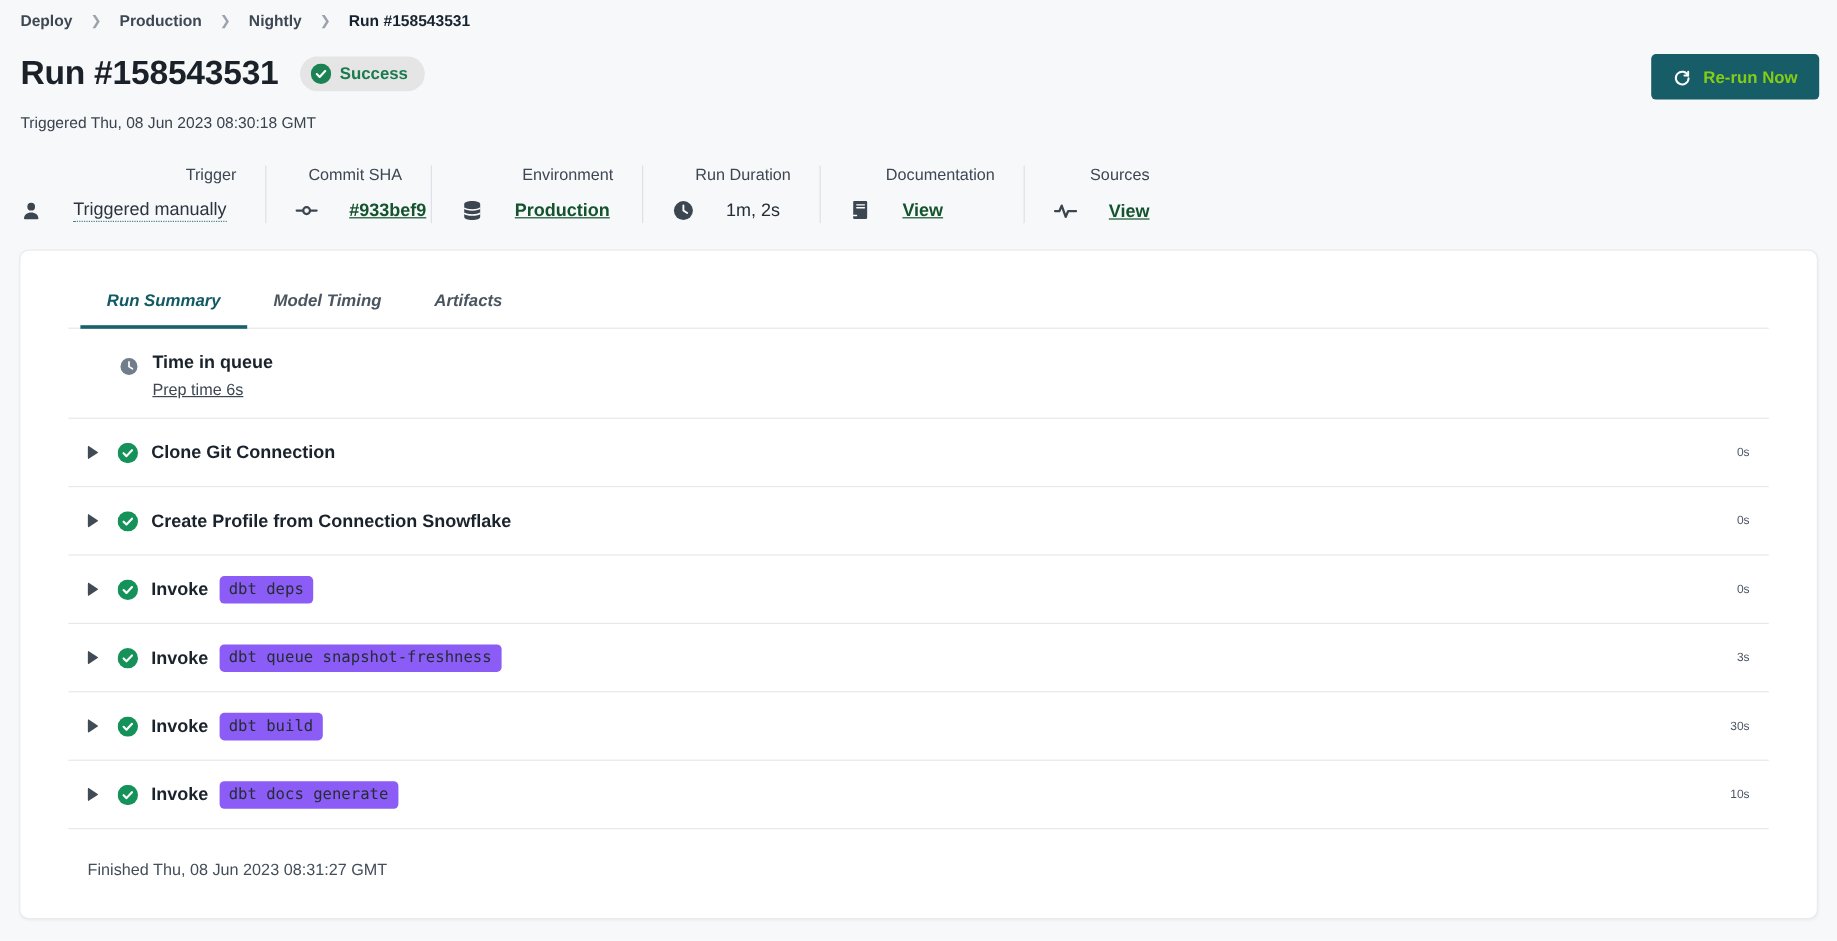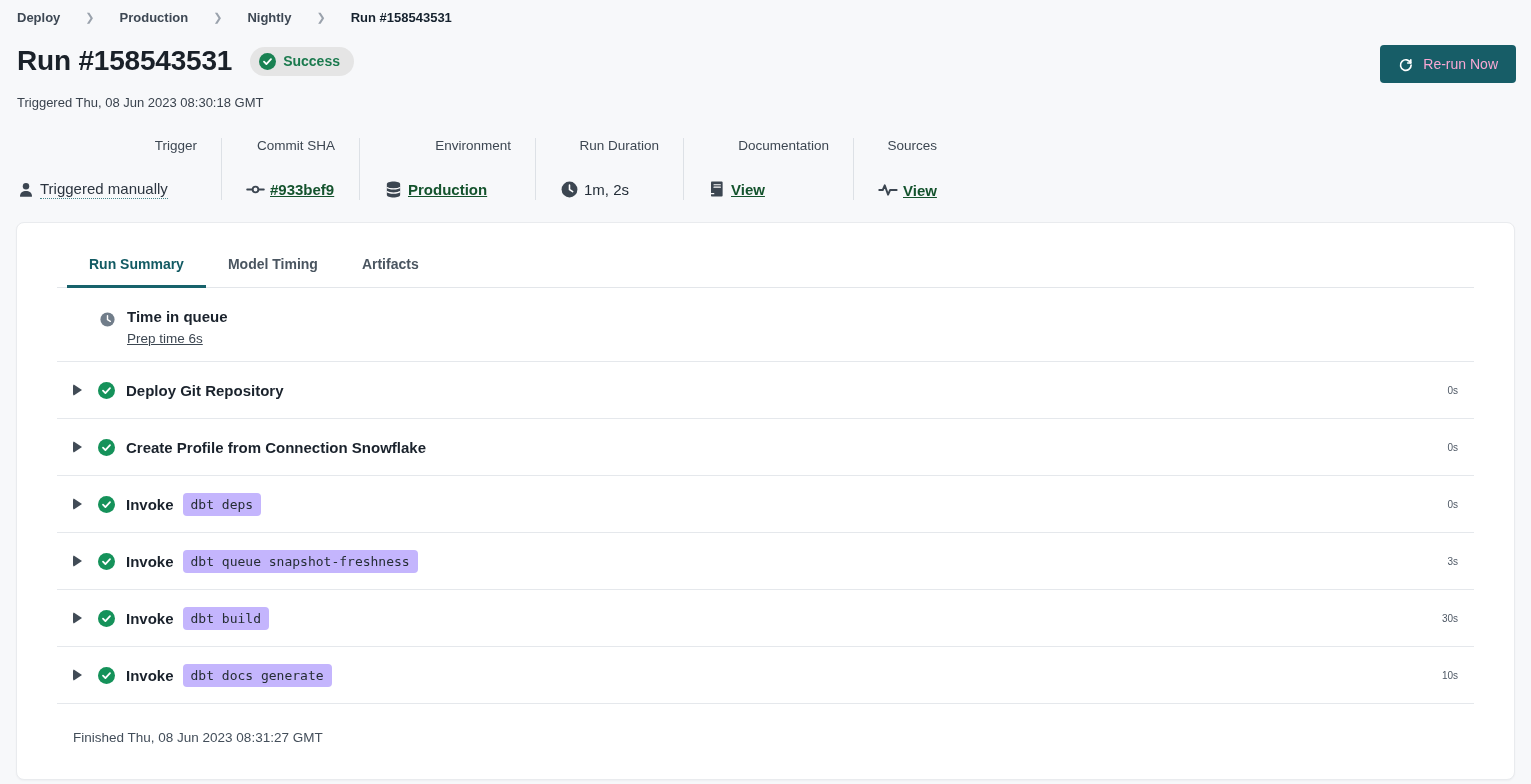--- a/index.html
+++ b/index.html
@@ -6,73 +6,73 @@
   html, body { width: 1531px; height: 784px; }
   body {
     font-family: "Liberation Sans", sans-serif;
     background: #f7f8fa;
     color: #1b242e;
     overflow: hidden;
   }
   .topbar { padding: 10px 15px 0 17px; }
 
   
-  .breadcrumb { display: flex; align-items: center; gap: 25px; font-size: 13px; font-weight: 700; color: #3e4854; }
+  .breadcrumb { display: flex; align-items: center; gap: 15px; font-size: 13px; font-weight: 700; color: #3e4854; }
   .bc-item { cursor: pointer; }
   .bc-item.current { color: #16222e; }
   .bc-sep { color: #9aa2ac; font-size: 11px; font-weight: 400; }
 
   
   .title-row { display: flex; align-items: flex-start; justify-content: space-between; margin-top: 20px; }
   .title-left { display: flex; align-items: center; gap: 18px; }
   .page-title { font-size: 28px; font-weight: 700; color: #1a2129; letter-spacing: -0.2px; }
   .status-badge {
     display: inline-flex; align-items: center; gap: 7px;
     background: #e5e5e5; color: #1b7a4e;
     border-radius: 16px; padding: 6px 14px 6px 9px;
     font-size: 14px; font-weight: 600;
   }
   .status-badge svg { display: block; }
   .rerun-btn {
     display: inline-flex; align-items: center; gap: 10px;
-    background: #175d67; color: #f9a8d4; border: none; cursor: pointer;
+    background: #175d67; color: #84cc16; border: none; cursor: pointer;
     border-radius: 4px; padding: 11px 18px;
-    font-family: "Liberation Sans", sans-serif; font-size: 14px; font-weight: 400;
+    font-family: "Liberation Sans", sans-serif; font-size: 14px; font-weight: 700;
   }
   .rerun-btn svg { display: block; }
   .triggered { margin-top: 12px; font-size: 13px; color: #3a434e; }
 
   
   .meta-row { display: flex; margin-top: 28px; }
   .meta-item { padding-right: 24px; margin-right: 24px; border-right: 1px solid #dde1e6; text-align: right; }
   .meta-item:last-child { border-right: none; }
   .meta-item.w-trigger { width: 205px; }
   .meta-item.w-commit  { width: 114px; }
   .meta-item.w-env     { width: 152px; }
   .meta-item.w-dur     { width: 124px; }
   .meta-item.w-docs    { width: 146px; }
   .meta-label { font-size: 13.5px; color: #3d4752; }
-  .meta-value { display: flex; align-items: center; gap: 5px; margin-top: 27px; font-size: 15px; color: #242e38; }
+  .meta-value { display: flex; align-items: center; gap: 26px; margin-top: 13px; font-size: 15px; color: #242e38; }
   .meta-value svg { display: block; flex: 0 0 auto; }
   .teal-link { color: #14532d; font-weight: 600; text-decoration: underline; cursor: pointer; }
   .tooltip-text { color: #2b343f; border-bottom: 1.5px dotted #45848a; padding-bottom: 1px; cursor: default; }
 
   
   .card {
     margin: 22px 16px 0 16px;
     background: #ffffff;
     border: 1px solid #e9ebee;
     border-radius: 8px;
     height: 558px;
     box-shadow: 0 1px 2px rgba(20,30,40,0.04);
   }
   .tabs { display: flex; margin: 0 40px; padding-top: 24px; padding-left: 10px; border-bottom: 1px solid #e3e6ea; }
   .tab {
     padding: 9px 22px 13px 22px; font-size: 14px; font-weight: 600;
-    color: #4a5560; cursor: pointer; margin-bottom: -1px;
+    color: #4a5560; cursor: pointer; margin-bottom: -1px; font-style: italic;
   }
   .tab.active { color: #125a63; border-bottom: 3px solid #17626b; }
 
   .rows { margin: 0 40px; }
 
   
   .queue-row { display: flex; align-items: flex-start; padding: 20px 16px 14px 42px; }
   .queue-row .q-icon { margin-top: 3px; margin-right: 11px; }
   .queue-title { font-size: 15px; font-weight: 700; color: #1a222c; }
   .queue-link { display: inline-block; margin-top: 6px; font-size: 13.5px; color: #3d4752; text-decoration: underline; cursor: pointer; }
@@ -82,21 +82,21 @@
   .expander {
     width: 0; height: 0; flex: 0 0 auto;
     border-top: 6px solid transparent; border-bottom: 6px solid transparent;
     border-left: 9px solid #414b56; border-radius: 2px;
     margin-right: 16px; cursor: pointer;
   }
   .check { flex: 0 0 auto; margin-right: 11px; display: flex; }
   .step-name { font-size: 15px; font-weight: 700; color: #1a222c; }
   .step-cmd {
     font-family: "DejaVu Sans Mono", monospace; font-size: 13px;
-    background: #c4b5fd; color: #252d34; border-radius: 4px;
+    background: #8b5cf6; color: #252d34; border-radius: 4px;
     padding: 4px 8px; margin-left: 9px;
   }
   .spacer { flex: 1; }
   .duration { font-size: 10px; color: #4d5764; }
 
   .card-footer { border-top: 1px solid #e5e8ec; padding: 26px 16px 0 16px; font-size: 13.5px; color: #434e5a; }
 </style>
 </head>
 <body>
 
@@ -248,21 +248,21 @@
 
     <div id="steps-container">
         <div class="step-row">
     <span class="expander"></span>
     <span class="check">
       <svg width="17" height="17" viewBox="0 0 17 17">
               <circle cx="8.5" cy="8.5" r="8.5" fill="#15925a"></circle>
               <path d="M5 8.7l2.4 2.4 4.6-4.9" stroke="#ffffff" stroke-width="1.8" fill="none" stroke-linecap="round" stroke-linejoin="round"></path>
             </svg>
     </span>
-    <span class="step-name">Deploy Git Repository</span>
+    <span class="step-name">Clone Git Connection</span>
 
     <span class="spacer"></span>
     <span class="duration">0s</span>
   </div>
         <div class="step-row">
     <span class="expander"></span>
     <span class="check">
       <svg width="17" height="17" viewBox="0 0 17 17">
               <circle cx="8.5" cy="8.5" r="8.5" fill="#15925a"></circle>
               <path d="M5 8.7l2.4 2.4 4.6-4.9" stroke="#ffffff" stroke-width="1.8" fill="none" stroke-linecap="round" stroke-linejoin="round"></path>

